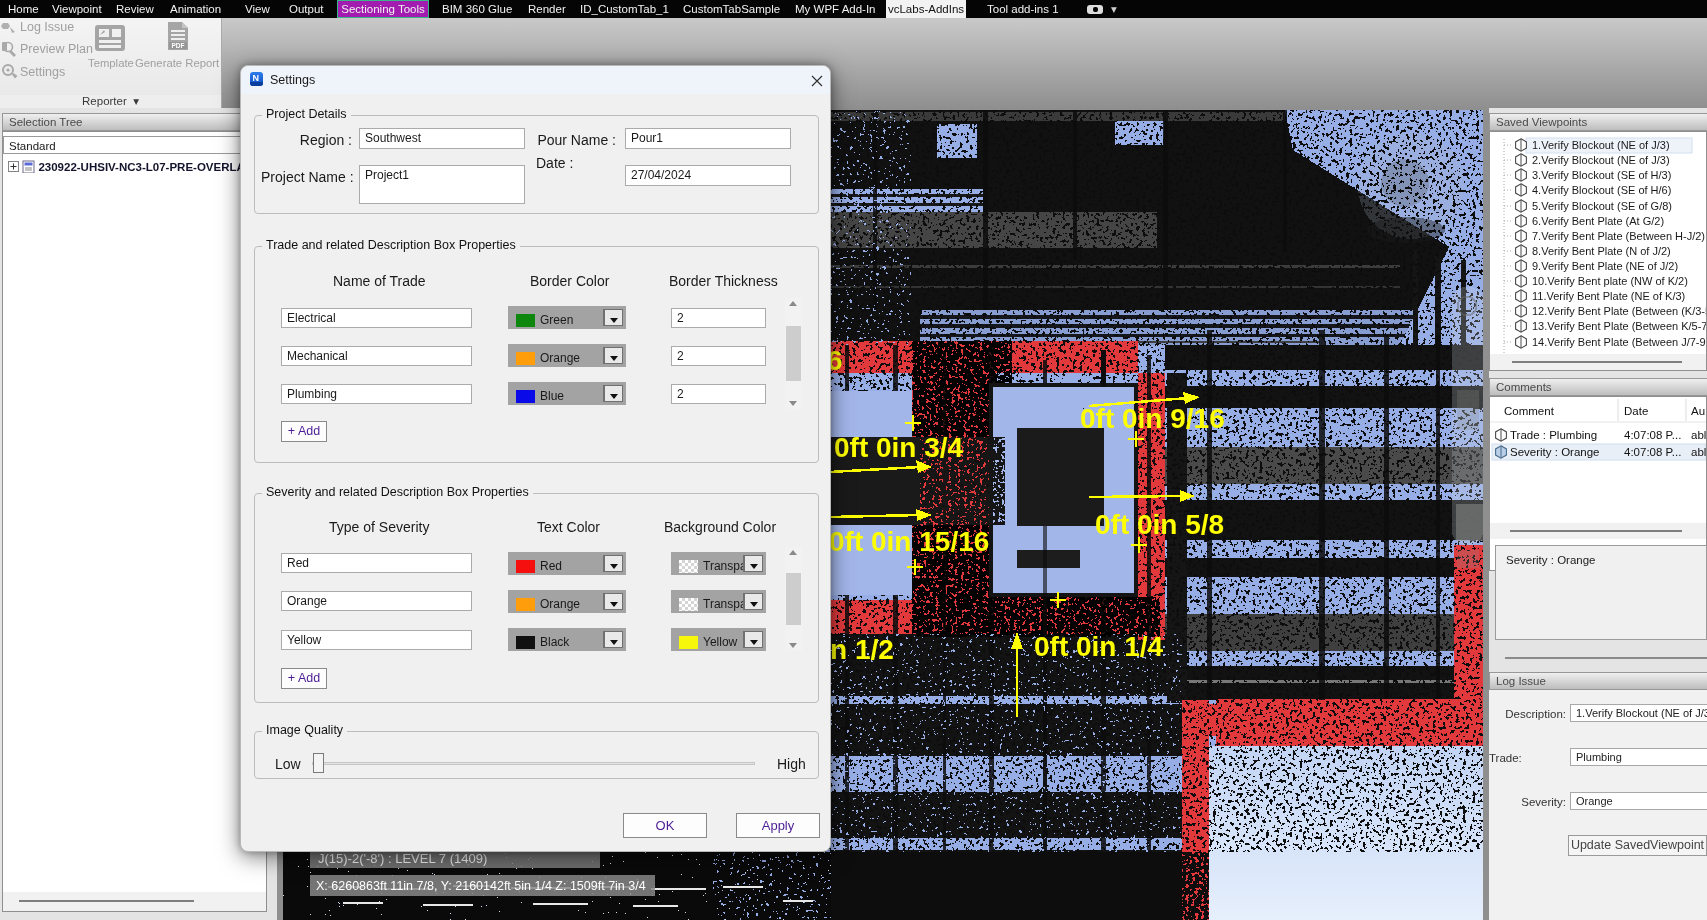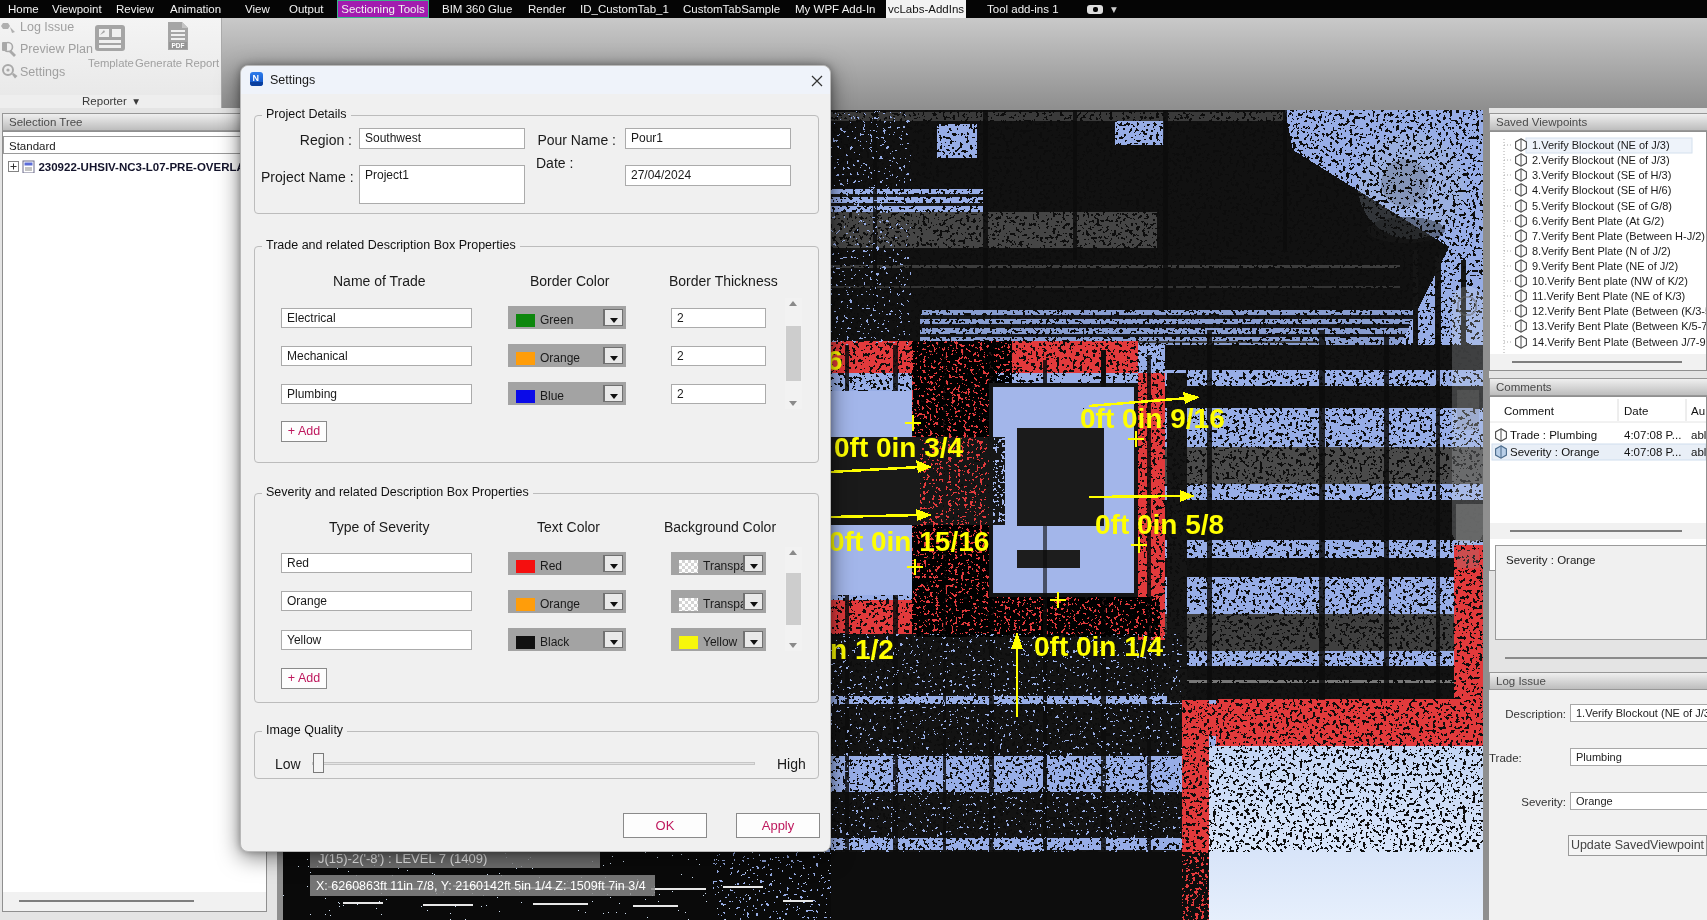--- a/index.html
+++ b/index.html
@@ -8,21 +8,21 @@
 #ribbon{position:absolute;left:0;top:18px;width:1707px;height:90px;background:linear-gradient(#c9c9c9,#8f8f8f)}
 #rgroup{position:absolute;left:0;top:18px;width:222px;height:77px;background:linear-gradient(#f4f4f4,#e9e9e9);border-right:1px solid #aaa}
 #rlabel{position:absolute;left:0;top:95px;width:222px;height:13px;background:#eeeeee;border-right:1px solid #aaa;text-align:center;font-size:11.5px;color:#3a3a3a;line-height:13px}
 #wsp{position:absolute;left:0;top:108px;width:1707px;height:812px;background:#e4e4e4}
 .phead{position:absolute;height:18px;background:linear-gradient(#efefef,#bdbdbd);border:1px solid #979797;font-size:11.5px;color:#4a4a4a;line-height:16px;padding-left:6px}
 .pwhite{position:absolute;background:#fff;border:1px solid #8f8f8f}
 .tb{position:absolute;background:#fff;border:1px solid #ababab;font-size:12px;color:#1a1a1a;line-height:19px;padding-left:5px;white-space:nowrap;overflow:hidden}
 .lbl{position:absolute;font-size:14px;color:#1a1a1a;white-space:nowrap}
 .grp{position:absolute;border:1px solid #bcbcbc;border-radius:4px}
 .gtitle{position:absolute;top:-9px;left:7px;background:#f0f0f0;padding:0 4px;font-size:12.5px;color:#111;white-space:nowrap}
-.btn{position:absolute;background:#fdfdfd;border:1px solid #8a8a8a;font-size:12.5px;color:#be185d;text-align:center}
+.btn{position:absolute;background:#fdfdfd;border:1px solid #8a8a8a;font-size:12.5px;color:#4c1d95;text-align:center}
 .combo{position:absolute;background:#a3a3a3;border:4px solid #a3a3a3}
 .sw{position:absolute;left:4px;top:4px;width:19px;height:13px}
 .ctext{position:absolute;left:28px;top:0;font-size:12px;color:#1a1a1a;line-height:21px}
 .carr{position:absolute;right:0;top:0;width:18px;height:100%;background:#e9e9e9;border-left:1px solid #707070;outline:1px solid #707070}
 .carr:after{content:"";position:absolute;left:4.5px;top:8px;border:4.5px solid transparent;border-top:5.5px solid #111;border-bottom:0}
 .vsb{position:absolute;width:17px;background:#f2f2f2}
 .vsb .th{position:absolute;left:1px;width:15px;background:#cdcdcd}
 .vsb .au,.vsb .ad{position:absolute;left:4px;width:0;height:0;border:4px solid transparent}
 .vsb .au{top:3px;border-bottom:5px solid #8a8a8a;border-top:0}
 .vsb .ad{bottom:3px;border-top:5px solid #8a8a8a;border-bottom:0}

